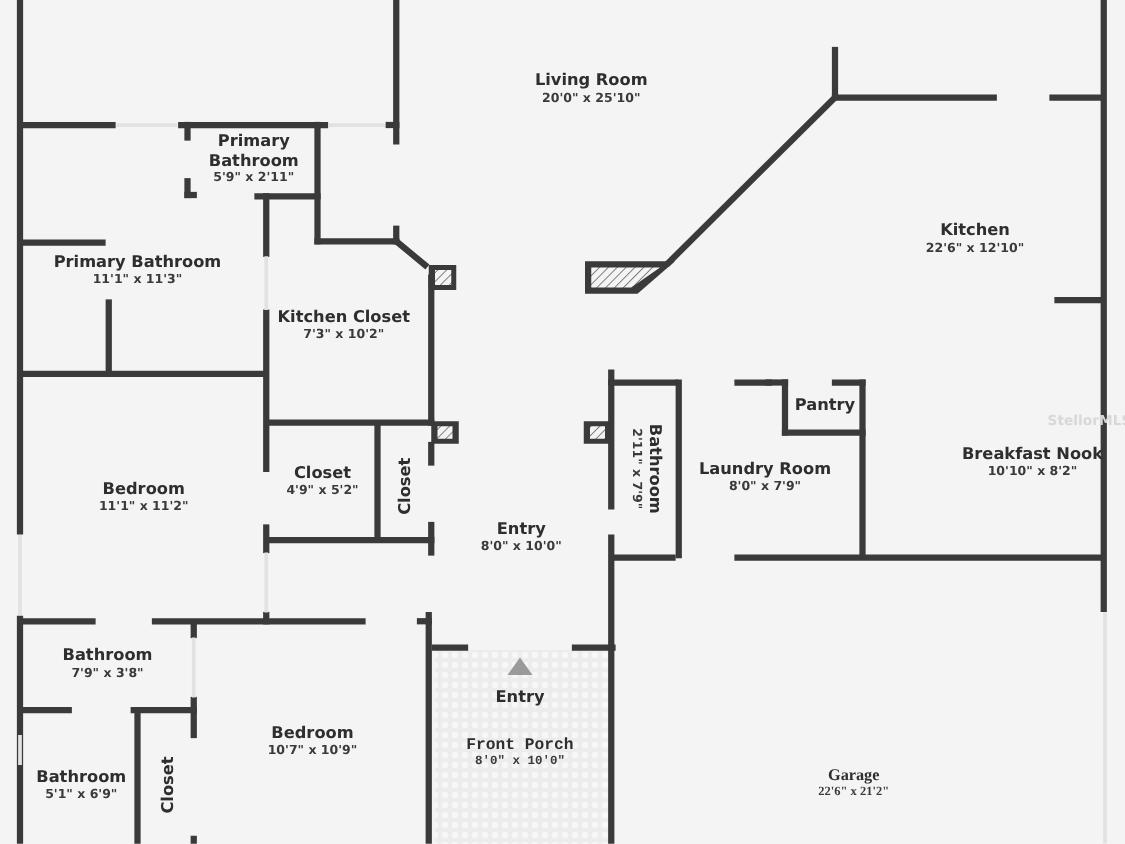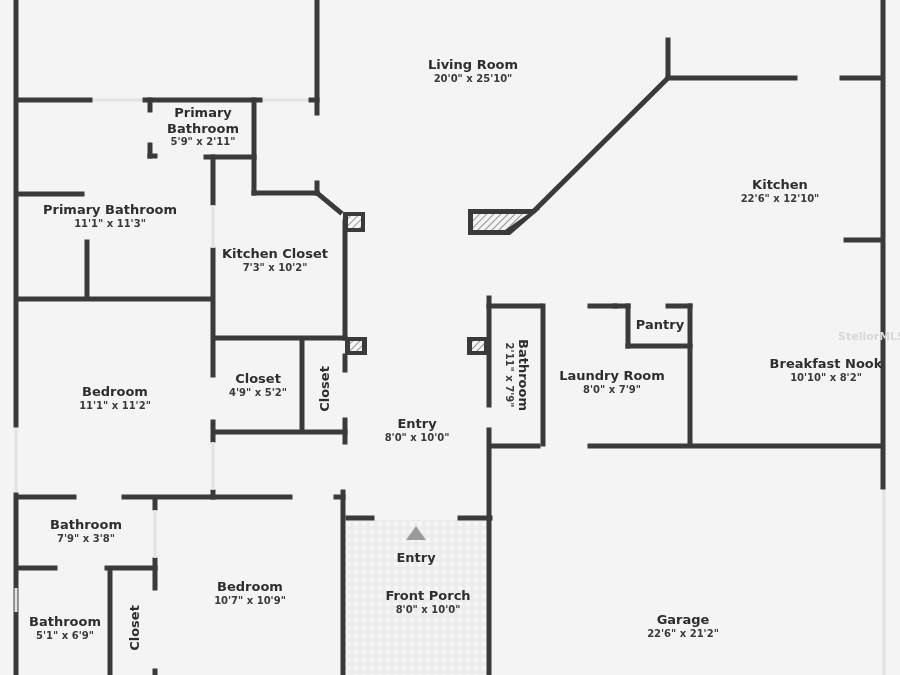--- a/index.html
+++ b/index.html
@@ -182,25 +182,25 @@
   <span class="n">Bathroom</span>
   <span class="d">7'9" x 3'8"</span>
 </div>
 <div class="lbl" style="left:416px;top:558px;">
   <span class="n">Entry</span>
 </div>
 <div class="lbl" style="left:250px;top:593px;">
   <span class="n">Bedroom</span>
   <span class="d">10'7" x 10'9"</span>
 </div>
-<div class="lbl" style="left:428px;top:602px;">
+<div class="lbl" style="left:416px;top:602px;font-family:Liberation Mono, monospace;">
   <span class="n">Front Porch</span>
   <span class="d">8'0" x 10'0"</span>
 </div>
-<div class="lbl" style="left:683px;top:626px;">
+<div class="lbl" style="left:683px;top:626px;font-family:Liberation Serif, serif;">
   <span class="n">Garage</span>
   <span class="d">22'6" x 21'2"</span>
 </div>
 <div class="lbl" style="left:65px;top:628px;">
   <span class="n">Bathroom</span>
   <span class="d">5'1" x 6'9"</span>
 </div>
 <div class="lbl rotn" style="left:135px;top:628px;">
   <span class="n">Closet</span>
 </div>

